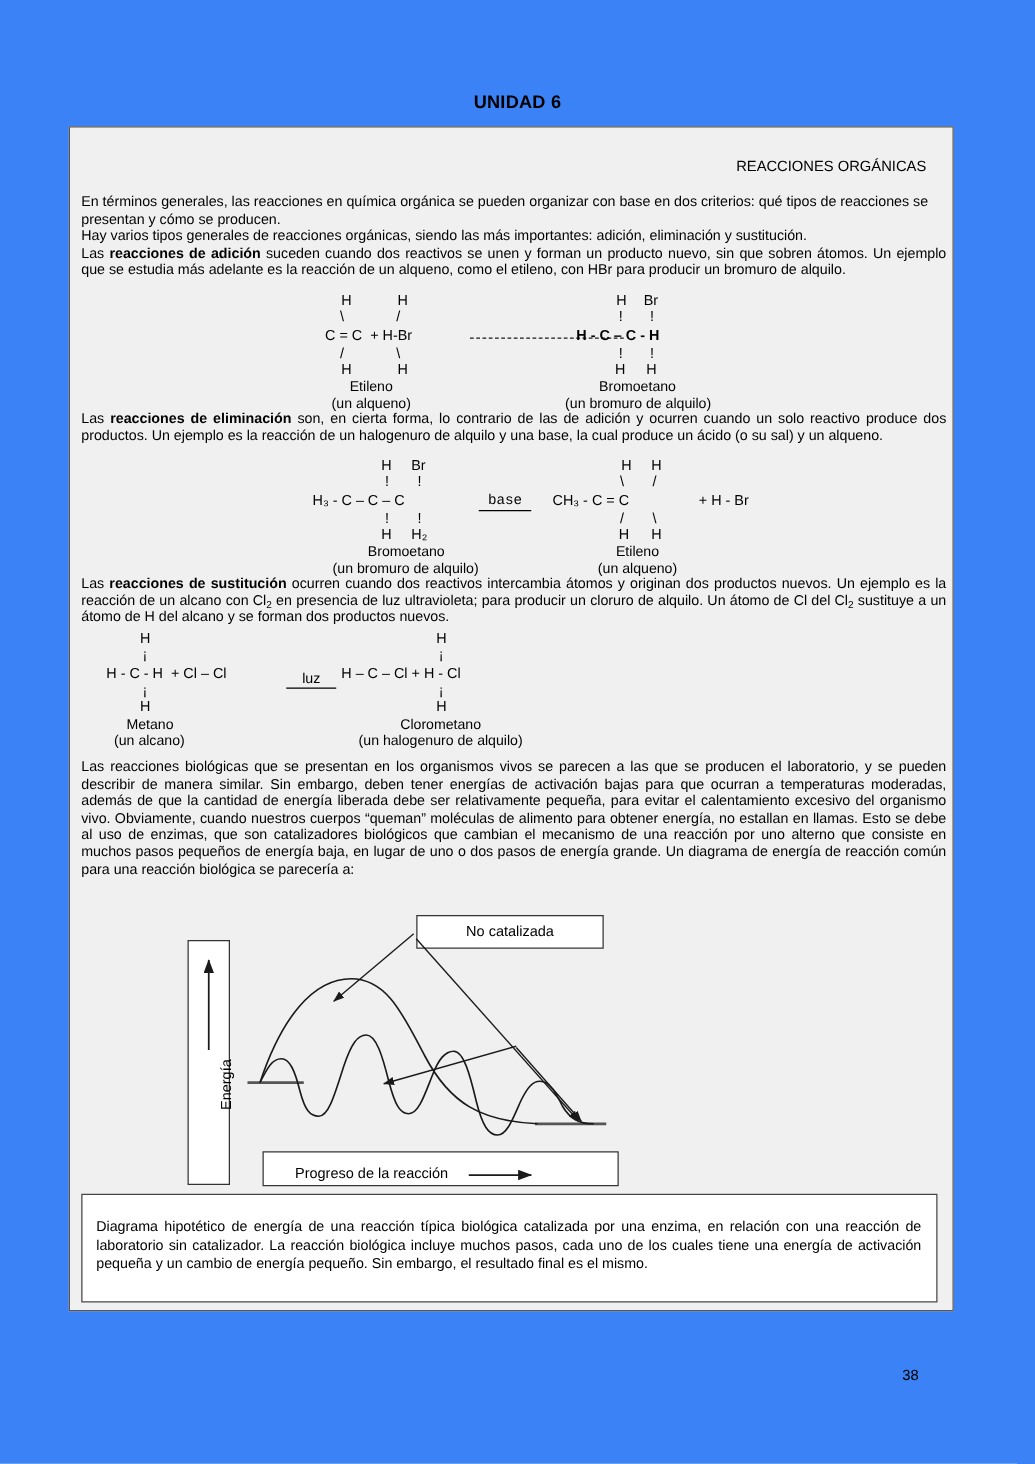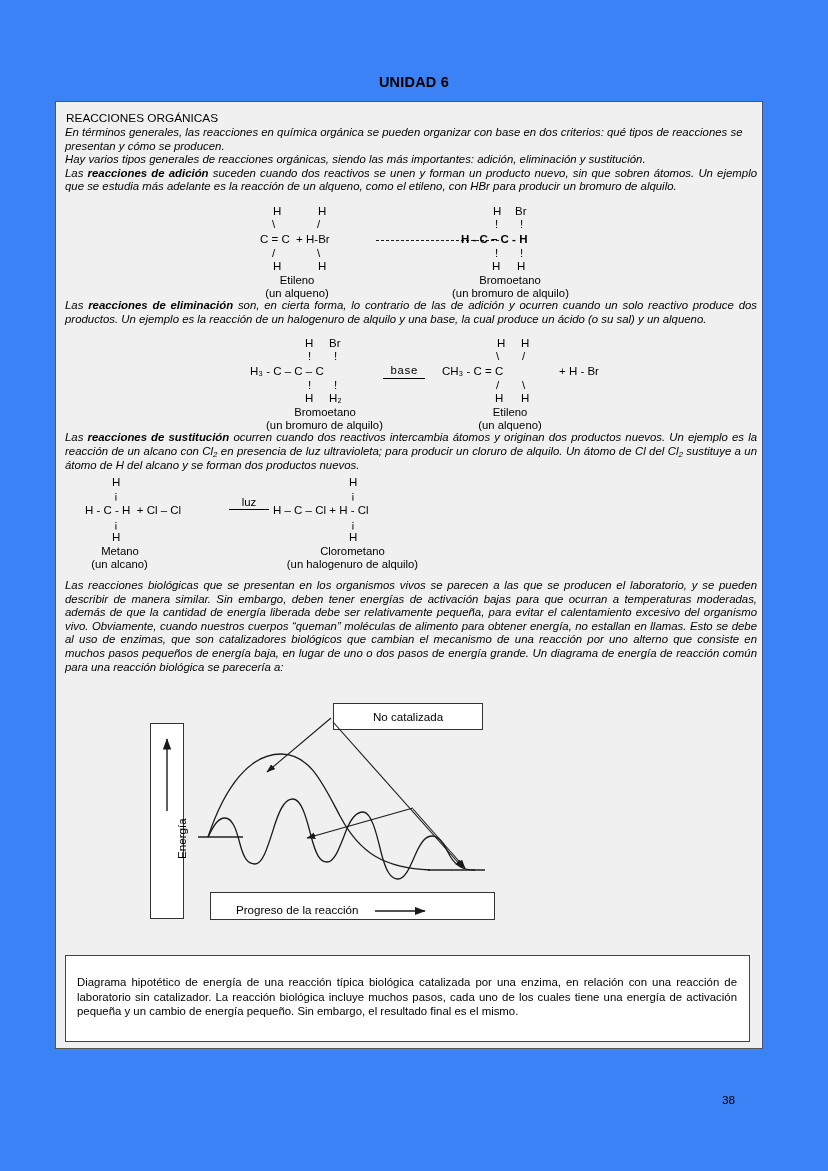--- a/index.html
+++ b/index.html
@@ -52,30 +52,30 @@
     top: 8px;
     width: 692px;
   }
 
   p.body-text {
     margin: 0;
     font-size: 11.4px;
     line-height: 13.6px;
     text-align: justify;
     text-justify: inter-word;
-    font-style: italic;
   }
   p.body-text.nojust { text-align: left; }
   .b { font-weight: bold; }
   sub { font-size: 8px; vertical-align: baseline; position: relative; top: 2px; }
 
   .heading-line {
-    margin: 1px;
+    margin: 16px;
     font-size: 11.8px;
     line-height: 14px;
+    text-align: right;
   }
 
   
   .eq-block {
     position: relative;
     font-size: 11.5px;
     line-height: 11px;
     width: 692px;
   }
   .mol { position: absolute; white-space: pre; }
@@ -235,21 +235,21 @@
 
       <div class="eq-block" style="height:82px; margin-top:4px;">
         <span class="mol" style="left:47px; top:0px;">H</span>
         <span class="mol" style="left:49px; top:13px;">¡</span>
         <span class="mol" style="left:20px; top:28px;">H - C - H  + Cl – Cl</span>
         <span class="mol" style="left:49px; top:42px;">¡</span>
         <span class="mol" style="left:47px; top:55px;">H</span>
         <span class="lbl" style="left:10px; top:69px; width:90px;">Metano</span>
         <span class="lbl" style="left:2px; top:82px; width:105px;">(un alcano)</span>
 
-        <span class="rxn-cond" style="left:164px; top:20px; width:40px;">luz</span>
+        <span class="rxn-cond" style="left:164px; top:32px; width:40px;">luz</span>
 
         <span class="mol" style="left:284px; top:0px;">H</span>
         <span class="mol" style="left:286px; top:13px;">¡</span>
         <span class="mol" style="left:208px; top:28px;">H – C – Cl + H - Cl</span>
         <span class="mol" style="left:286px; top:42px;">¡</span>
         <span class="mol" style="left:284px; top:55px;">H</span>
         <span class="lbl" style="left:230px; top:69px; width:115px;">Clorometano</span>
         <span class="lbl" style="left:205px; top:82px; width:165px;">(un halogenuro de alquilo)</span>
       </div>
 

